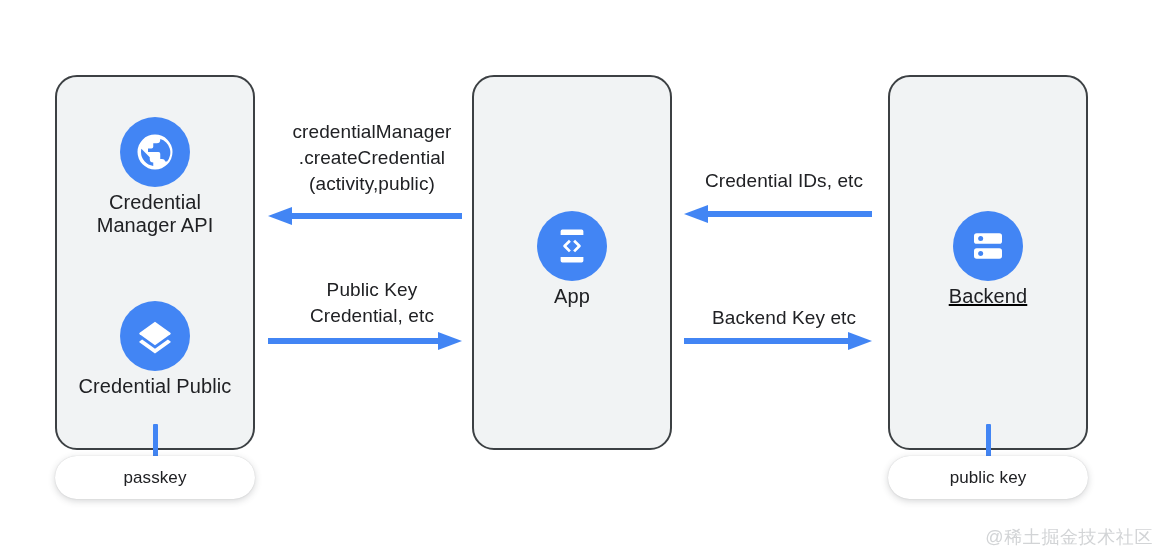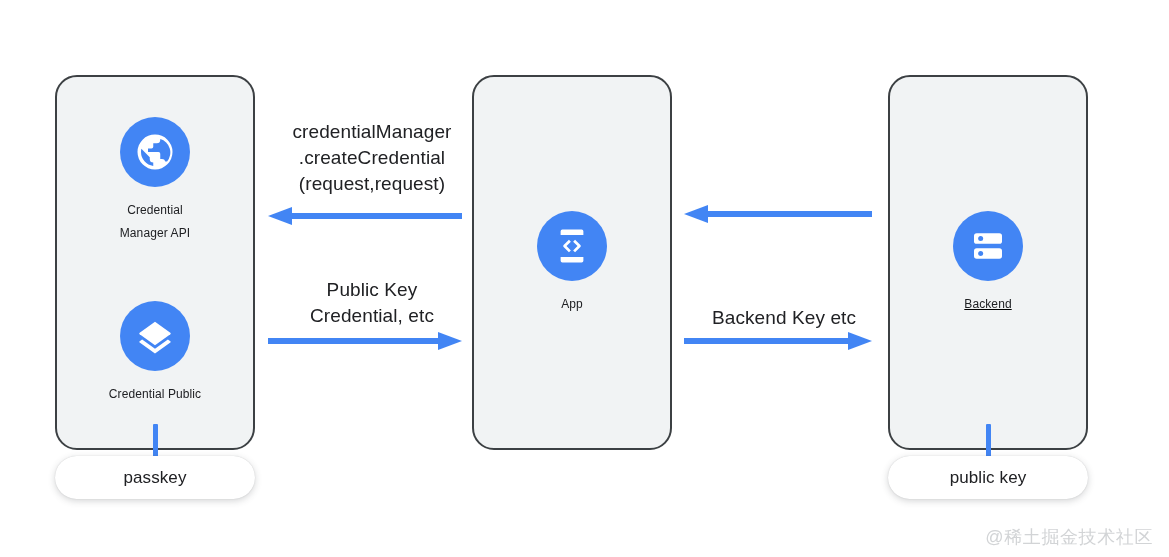--- a/index.html
+++ b/index.html
@@ -44,22 +44,22 @@
     width: 70px;
     height: 70px;
     border-radius: 50%;
     background: #4285f4;
     display: flex;
     align-items: center;
     justify-content: center;
   }
   .icon-circle svg { display: block; }
   .node-label {
-    margin-top: 12px;
-    font-size: 12px;
+    margin-top: 4px;
+    font-size: 20px;
     line-height: 23px;
     color: #202124;
     text-align: center;
     letter-spacing: 0.1px;
     white-space: pre-line;
   }
 
   #node-cm    { top: 40px; }
   #node-store { top: 224px; }
   #node-app   { top: 134px; align-items: center; }
@@ -215,20 +215,21 @@
 
   <div class="arrow" style="left:684px; top:330px; width:188px;">
     <svg width="188" height="22" viewBox="0 0 188 22">
       <path d="M188 11 L164 2 L164 20 Z" fill="#4285f4"></path>
       <rect x="0" y="8" width="166" height="6" fill="#4285f4"></rect>
     </svg>
   </div>
 
   <div class="edge-label" id="lbl-create">credentialManager
 .createCredential
-(request,request)</div>
+(activity,public)</div>
   <div class="edge-label" id="lbl-pubcred">Public Key
 Credential, etc</div>
+  <div class="edge-label" id="lbl-credids">Credential IDs, etc</div>
   <div class="edge-label" id="lbl-pubkey">Backend Key etc</div>
 
   <div id="watermark">@稀土掘金技术社区</div>
 
 </div>
 
 </body></html>

